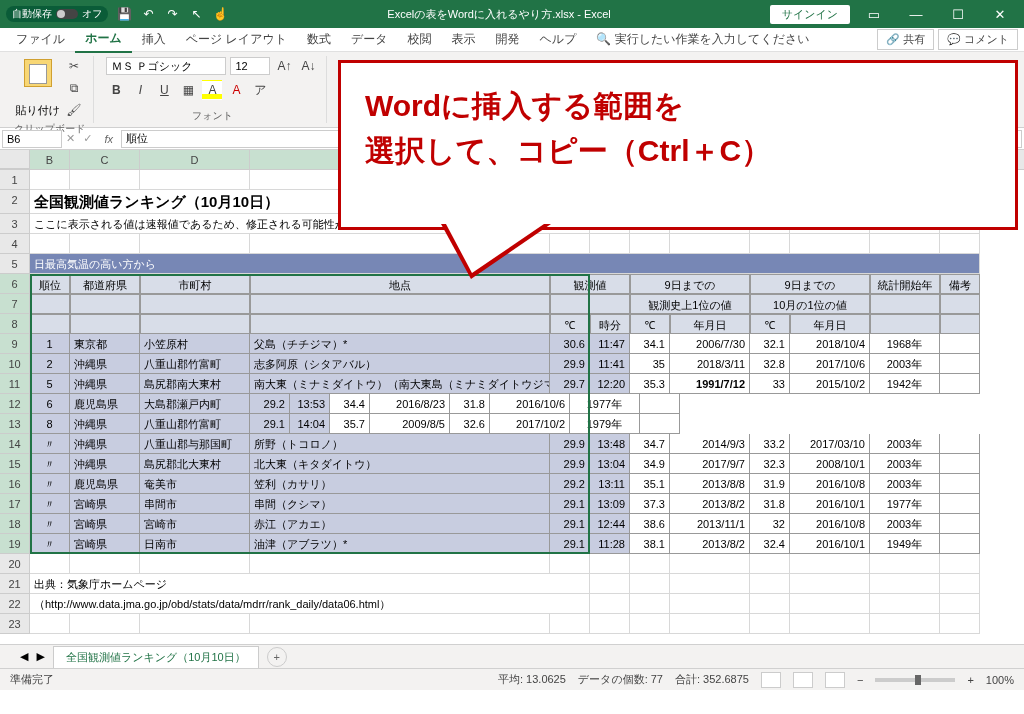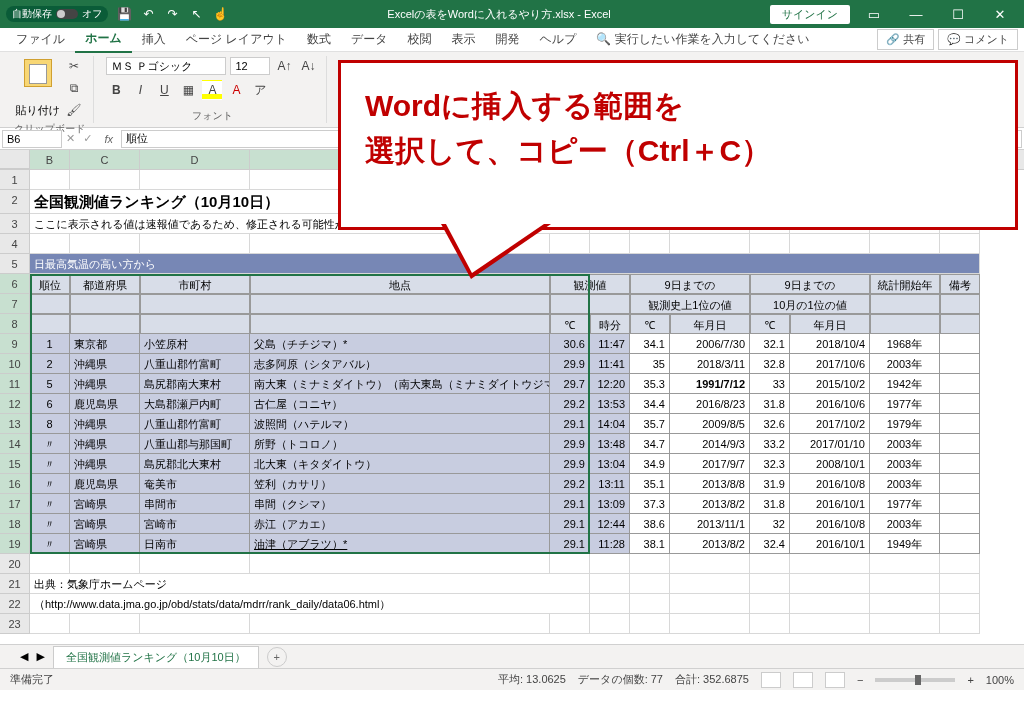--- a/index.html
+++ b/index.html
@@ -332,55 +332,53 @@
           <div class="cell td2 r" style="width: 80px; font-weight: bold;">1991/7/12</div>
           <div class="cell td2 r" style="width: 40px;">33</div>
           <div class="cell td2 r" style="width: 80px;">2015/10/2</div>
           <div class="cell td2 c" style="width: 70px;">1942年</div>
           <div class="cell td2" style="width: 40px;"></div>
         </div>
         <div class="row">
           <div class="cell td c" style="width: 40px;">6</div>
           <div class="cell td" style="width: 70px;">鹿児島県</div>
           <div class="cell td" style="width: 110px;">大島郡瀬戸内町</div>
-          <div class="cell td" style="width: 300px;">古仁屋（コニヤ）</div>
           <div class="cell td r" style="width: 40px;">29.2</div>
           <div class="cell td r" style="width: 40px;">13:53</div>
           <div class="cell td2 r" style="width: 40px;">34.4</div>
           <div class="cell td2 r" style="width: 80px;">2016/8/23</div>
           <div class="cell td2 r" style="width: 40px;">31.8</div>
           <div class="cell td2 r" style="width: 80px;">2016/10/6</div>
           <div class="cell td2 c" style="width: 70px;">1977年</div>
           <div class="cell td2" style="width: 40px;"></div>
         </div>
         <div class="row">
           <div class="cell td c" style="width: 40px;">8</div>
           <div class="cell td" style="width: 70px;">沖縄県</div>
           <div class="cell td" style="width: 110px;">八重山郡竹富町</div>
-          <div class="cell td" style="width: 300px;">波照間（ハテルマ）</div>
           <div class="cell td r" style="width: 40px;">29.1</div>
           <div class="cell td r" style="width: 40px;">14:04</div>
           <div class="cell td2 r" style="width: 40px;">35.7</div>
           <div class="cell td2 r" style="width: 80px;">2009/8/5</div>
           <div class="cell td2 r" style="width: 40px;">32.6</div>
           <div class="cell td2 r" style="width: 80px;">2017/10/2</div>
           <div class="cell td2 c" style="width: 70px;">1979年</div>
           <div class="cell td2" style="width: 40px;"></div>
         </div>
         <div class="row">
           <div class="cell td c" style="width: 40px;">〃</div>
           <div class="cell td" style="width: 70px;">沖縄県</div>
           <div class="cell td" style="width: 110px;">八重山郡与那国町</div>
           <div class="cell td" style="width: 300px;">所野（トコロノ）</div>
           <div class="cell td r" style="width: 40px;">29.9</div>
           <div class="cell td r" style="width: 40px;">13:48</div>
           <div class="cell td2 r" style="width: 40px;">34.7</div>
           <div class="cell td2 r" style="width: 80px;">2014/9/3</div>
           <div class="cell td2 r" style="width: 40px;">33.2</div>
-          <div class="cell td2 r" style="width: 80px;">2017/01/10</div>
+          <div class="cell td2 r" style="width: 80px;">2017/03/10</div>
           <div class="cell td2 c" style="width: 70px;">2003年</div>
           <div class="cell td2" style="width: 40px;"></div>
         </div>
         <div class="row">
           <div class="cell td c" style="width: 40px;">〃</div>
           <div class="cell td" style="width: 70px;">沖縄県</div>
           <div class="cell td" style="width: 110px;">島尻郡北大東村</div>
           <div class="cell td" style="width: 300px;">北大東（キタダイトウ）</div>
           <div class="cell td r" style="width: 40px;">29.9</div>
           <div class="cell td r" style="width: 40px;">13:04</div>
@@ -430,21 +428,21 @@
           <div class="cell td2 r" style="width: 80px;">2013/11/1</div>
           <div class="cell td2 r" style="width: 40px;">32</div>
           <div class="cell td2 r" style="width: 80px;">2016/10/8</div>
           <div class="cell td2 c" style="width: 70px;">2003年</div>
           <div class="cell td2" style="width: 40px;"></div>
         </div>
         <div class="row">
           <div class="cell td c" style="width: 40px;">〃</div>
           <div class="cell td" style="width: 70px;">宮崎県</div>
           <div class="cell td" style="width: 110px;">日南市</div>
-          <div class="cell td" style="width: 300px; text-decoration: underline;">油津（アブラツ）*</div>
+          <div class="cell td" style="width: 300px;">油津（アブラツ）*</div>
           <div class="cell td r" style="width: 40px;">29.1</div>
           <div class="cell td r" style="width: 40px;">11:28</div>
           <div class="cell td2 r" style="width: 40px;">38.1</div>
           <div class="cell td2 r" style="width: 80px;">2013/8/2</div>
           <div class="cell td2 r" style="width: 40px;">32.4</div>
           <div class="cell td2 r" style="width: 80px;">2016/10/1</div>
           <div class="cell td2 c" style="width: 70px;">1949年</div>
           <div class="cell td2" style="width: 40px;"></div>
         </div>
         <div class="row">

